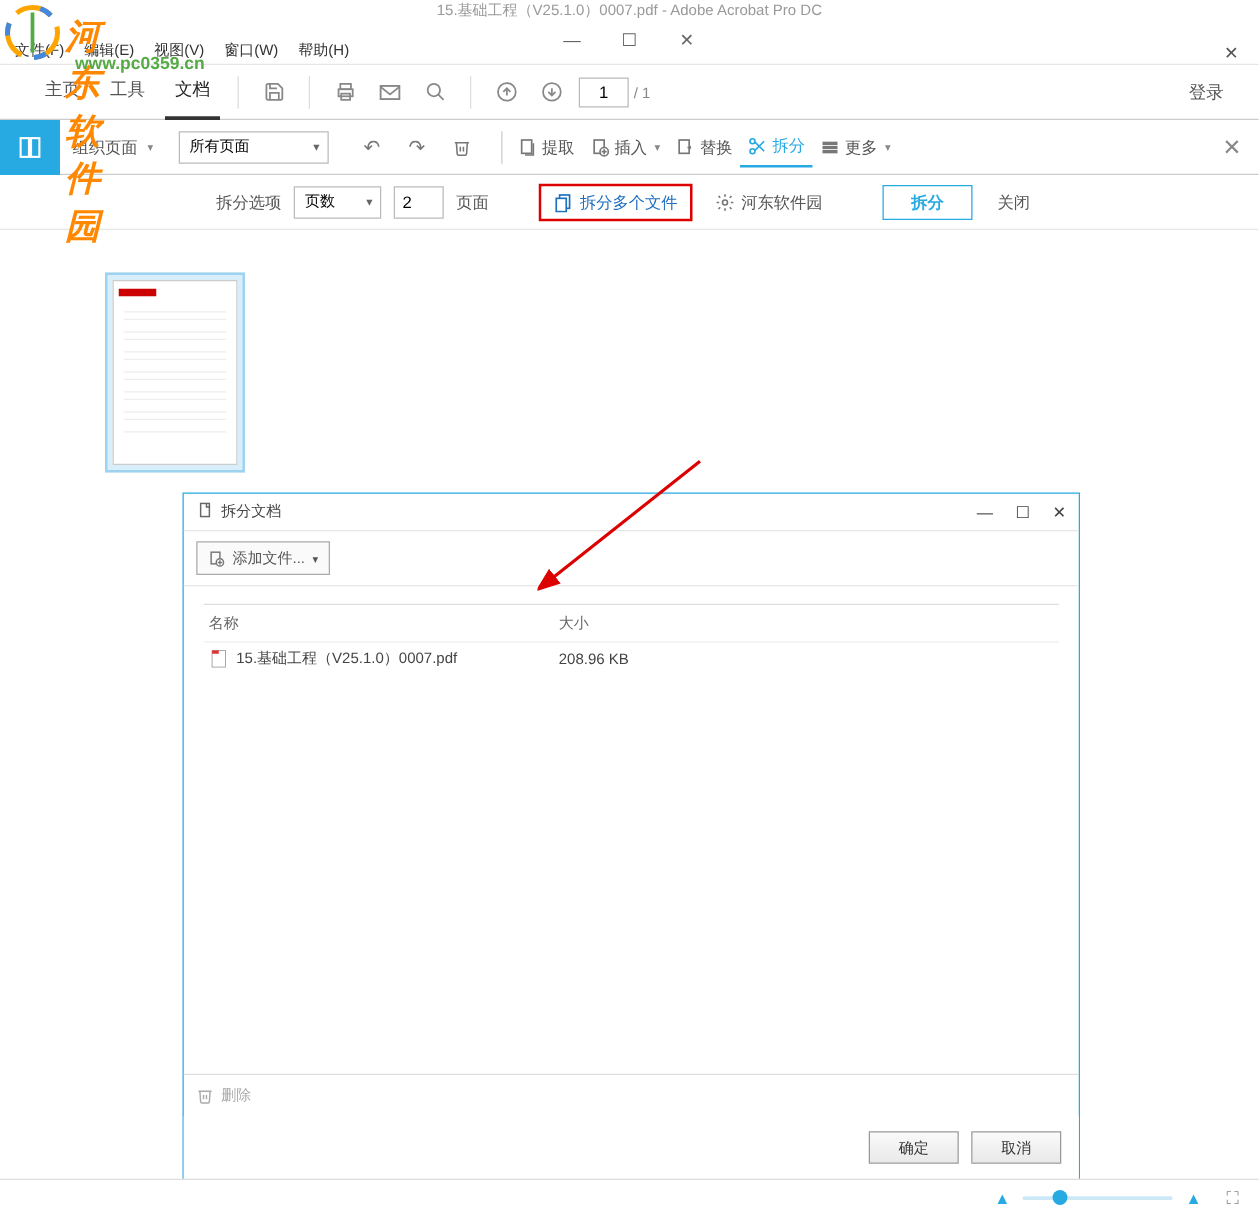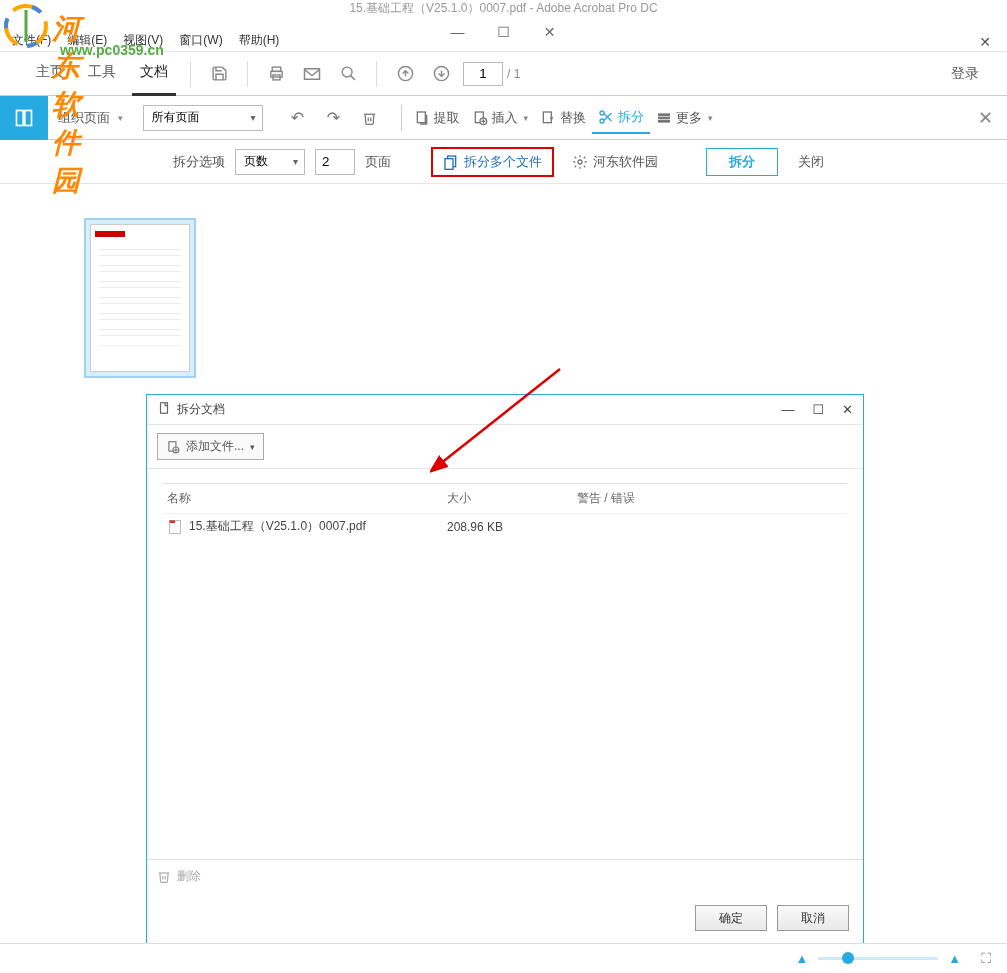--- a/index.html
+++ b/index.html
@@ -338,21 +338,20 @@
           </svg>
         <span>添加文件...</span>
         <span class="chev">▾</span>
       </div>
     </div>
     <div class="body">
       <div class="list">
         <div class="hdr">
           <div class="c1">名称</div>
           <div class="c2">大小</div>
-          <div class="c3">警告 / 错误</div>
         </div>
         <div class="row">
           <div class="c1">
             <span class="pdf-icon">
               <svg width="16" height="16" viewBox="0 0 24 24">
                   <rect x="4" y="2" width="16" height="20" fill="#fff" stroke="#999"></rect>
                   <rect x="4" y="2" width="8" height="4" fill="#d33"></rect>
                 </svg>
             </span>
             <span>15.基础工程（V25.1.0）0007.pdf</span>

